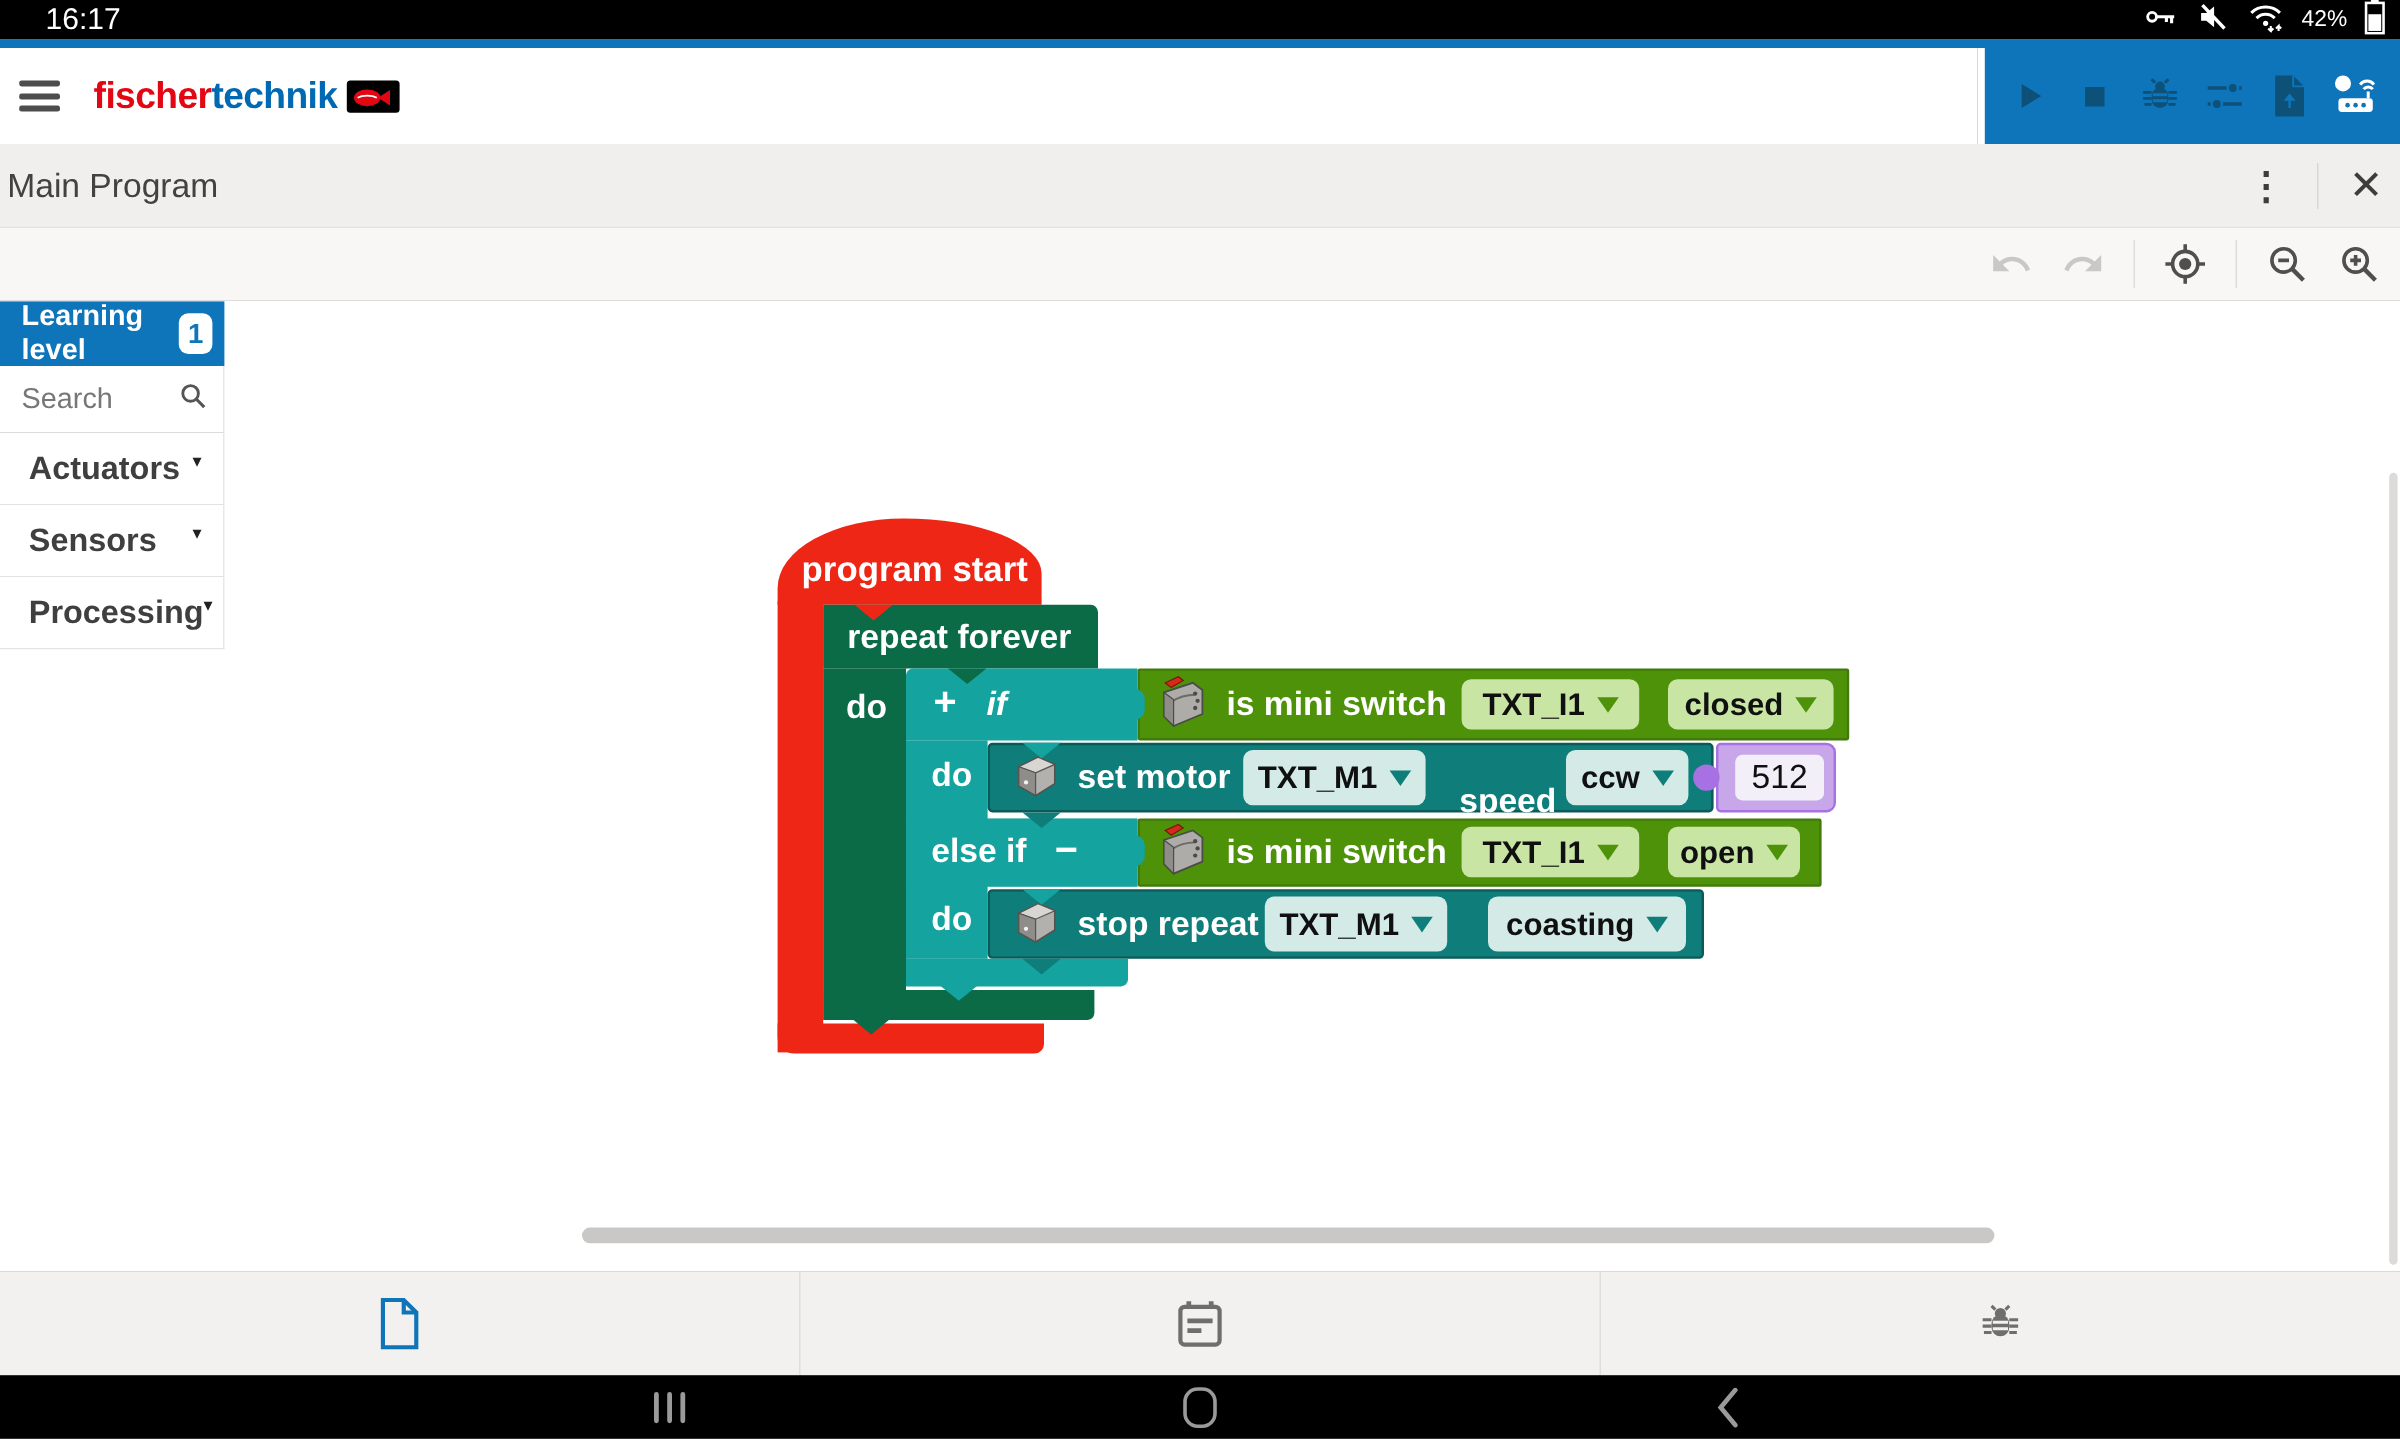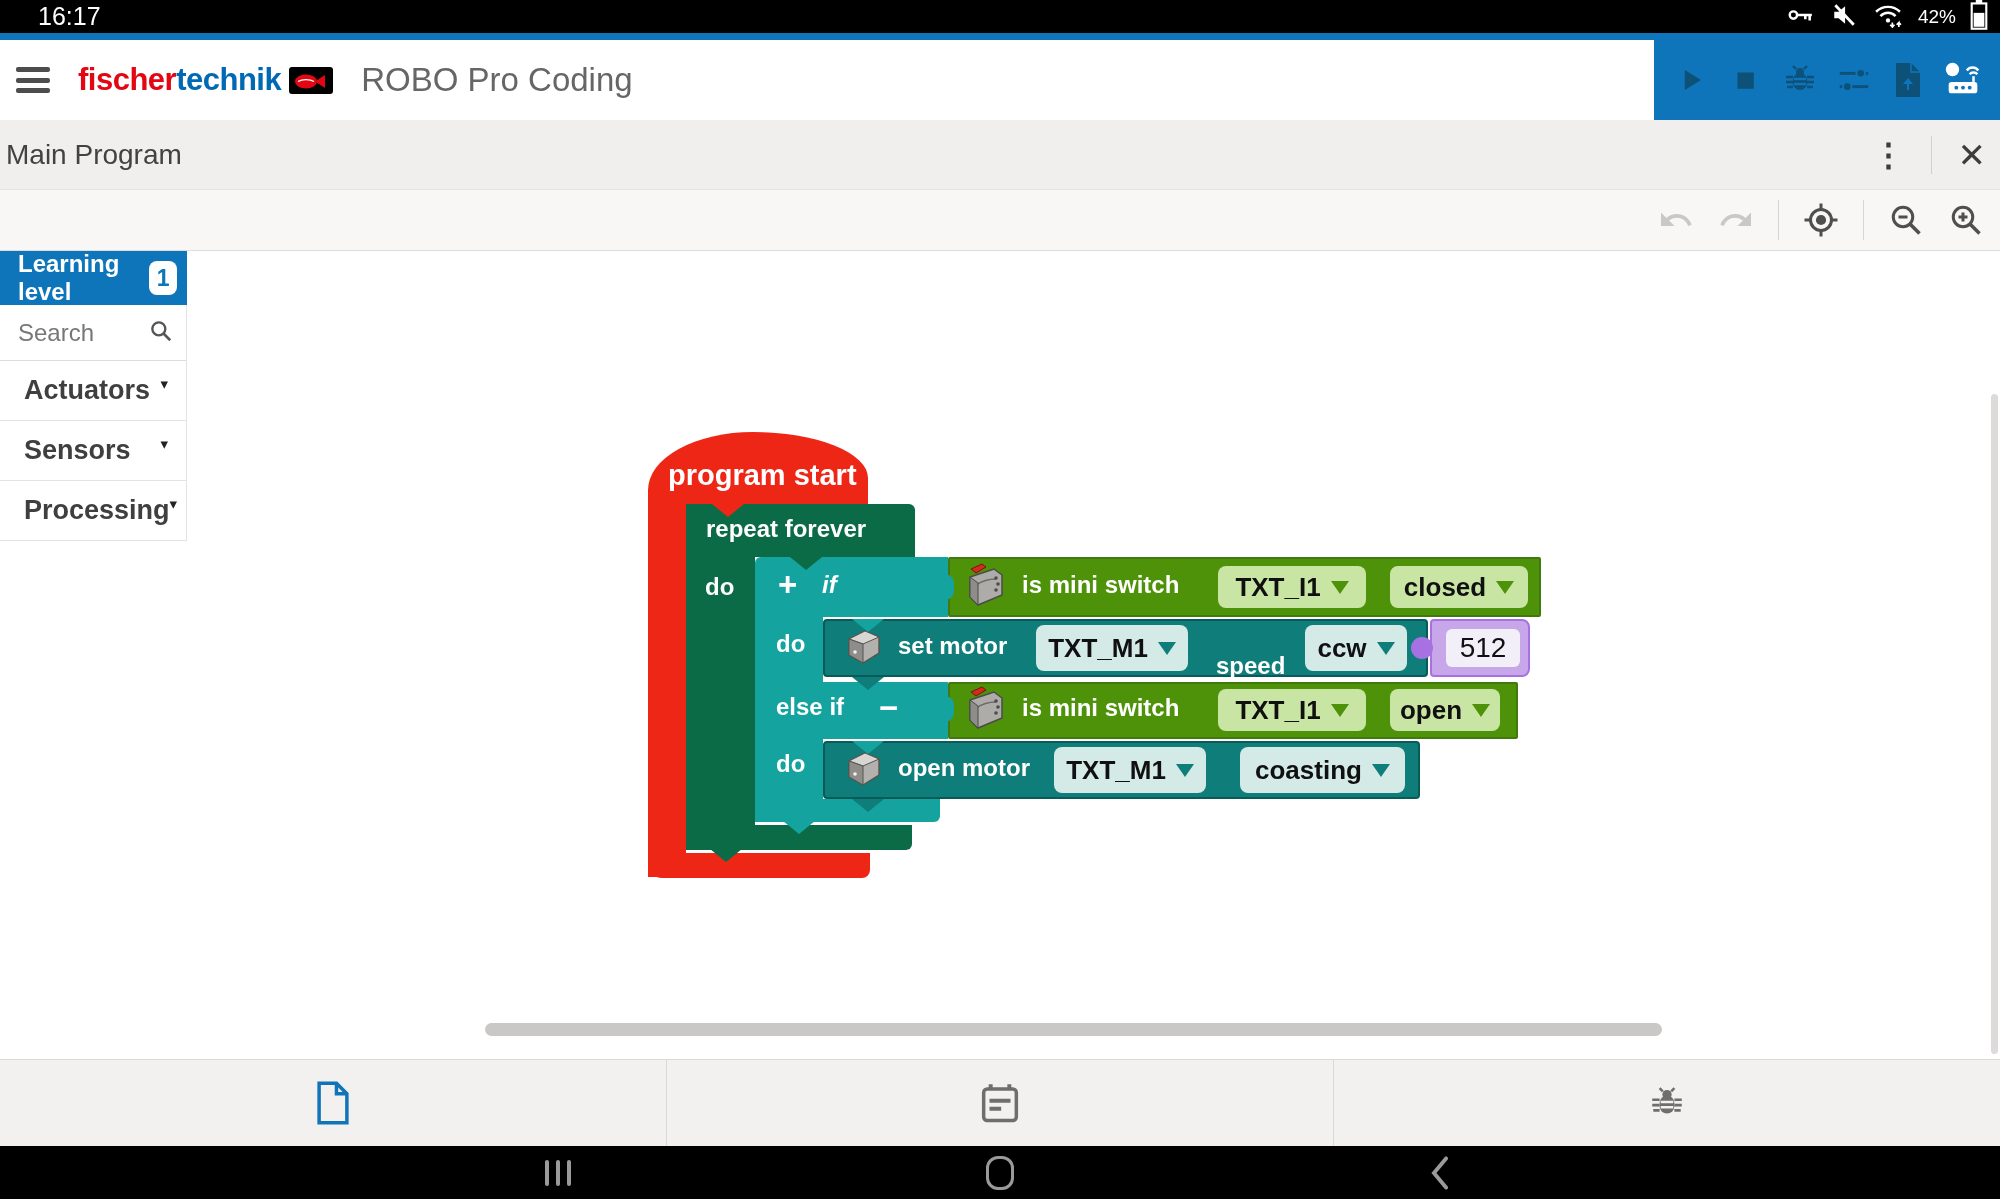--- a/index.html
+++ b/index.html
@@ -47,21 +47,21 @@
   .ll-badge { width:34px; height:34px; background:#fff; border-radius:8px; display:flex; align-items:center; justify-content:center; color:#0e75ba; font-size:23px; font-weight:bold; }
   .search-row { height:56px; background:#fff; border-bottom:1px solid #dcdcdc; border-right:1px solid #e3e3e3; display:flex; align-items:center; justify-content:space-between; padding:0 12px 0 18px; }
   .search-input { border:none; outline:none; width:110px; font-size:24px; color:#333; font-family:"Liberation Sans",sans-serif; background:transparent; }
   .search-input::placeholder { color:#777; }
   .cat-row { height:60px; background:#fff; border-bottom:1px solid #e3e3e3; border-right:1px solid #e3e3e3; display:flex; align-items:center; justify-content:space-between; padding:0 18px 0 24px; cursor:pointer; }
   .cat-label { font-size:27px; font-weight:bold; color:#3f3f3f; }
   .cat-caret { font-size:15px; color:#222; margin-top:-14px; }
 
   
   .blk { position:absolute; }
-  .blk-label { position:absolute; color:#fff; font-weight:bold; font-size:24px; white-space:nowrap; }
+  .blk-label { position:absolute; color:#fff; font-weight:bold; font-size:28px; white-space:nowrap; }
   .field { position:absolute; border-radius:8px; display:flex; align-items:center; justify-content:center; gap:10px; font-weight:bold; font-size:26px; color:#101010; cursor:pointer; white-space:nowrap; }
   .field-green { background:#c9e5a4; }
   .field-teal  { background:#d3eae7; }
   .caret-down { width:0; height:0; border-left:9px solid transparent; border-right:9px solid transparent; border-top:13px solid #000; }
   .field-green .caret-down { border-top-color:#4e9209; }
   .field-teal  .caret-down { border-top-color:#0f7d79; }
   .notch { position:absolute; width:0; height:0; border-left:16px solid transparent; border-right:16px solid transparent; border-top:13px solid #000; z-index:5; }
   .tab-right { position:absolute; width:18px; height:26px; background:#14a39e; border-radius:0 9px 9px 0; z-index:6; }
 
   .c-red { background:#ee2616; }
@@ -137,21 +137,20 @@
     <span class="f">fischer</span>
       <span class="t">technik</span>
     <span class="fish-badge">
       <svg width="44" height="27" viewBox="0 0 44 27">
           <ellipse cx="17" cy="13.5" rx="11" ry="7" fill="#e30613"></ellipse>
           <polygon points="26,13.5 36,7 36,20" fill="#e30613"></polygon>
           <path d="M9 13.5 C13 11 21 11 25 13.5" stroke="#fff" stroke-width="1.4" fill="none"></path>
         </svg>
     </span>
   </div>
-  <div class="app-title">ROBO Pro Coding</div>
 
   <div class="header-toolbar">
     <div class="hbtn">
       <svg width="30" height="30" viewBox="0 0 24 24">
           <path d="M7 4 L20 12 L7 20 Z" fill="#0d5078"></path>
         </svg>
     </div>
     <div class="hbtn">
       <svg width="30" height="30" viewBox="0 0 24 24">
           <rect x="6" y="6" width="13" height="13" fill="#0d5078"></rect>
@@ -375,21 +374,21 @@
   <div class="notch" style="left:852px; top:490px; border-top-color:#14a39e;"></div>
   <div class="notch" style="left:852px; top:548px; border-top-color:#0f7d79; z-index:8;"></div>
   <span class="blk" style="left:843px; top:498px; z-index:3;">
     <svg width="40" height="40" viewBox="0 0 40 40">
       <polygon points="6,12 22,4 36,10 36,26 20,36 6,28" fill="#b3b1ae" stroke="#55544f" stroke-width="1.4"></polygon>
       <polygon points="6,12 22,4 36,10 20,17" fill="#d8d6d3" stroke="#55544f" stroke-width="1"></polygon>
       <polygon points="6,12 20,17 20,36 6,28" fill="#8f8d8a" stroke="#55544f" stroke-width="1"></polygon>
       <circle cx="12" cy="25" r="1.8" fill="#f2f2f2"></circle>
     </svg>
   </span>
-  <span class="blk-label" style="left:898px; top:503px;">open motor</span>
+  <span class="blk-label" style="left:898px; top:503px;">stop repeat</span>
   <div class="field field-teal" style="left:1054px; top:496px; width:152px; height:46px;">
     <span>TXT_M1</span>
     <span class="caret-down"></span>
   </div>
   <div class="field field-teal" style="left:1240px; top:496px; width:165px; height:46px;">
     <span>coasting</span>
     <span class="caret-down"></span>
   </div>
 
   <div class="hscroll"></div>

